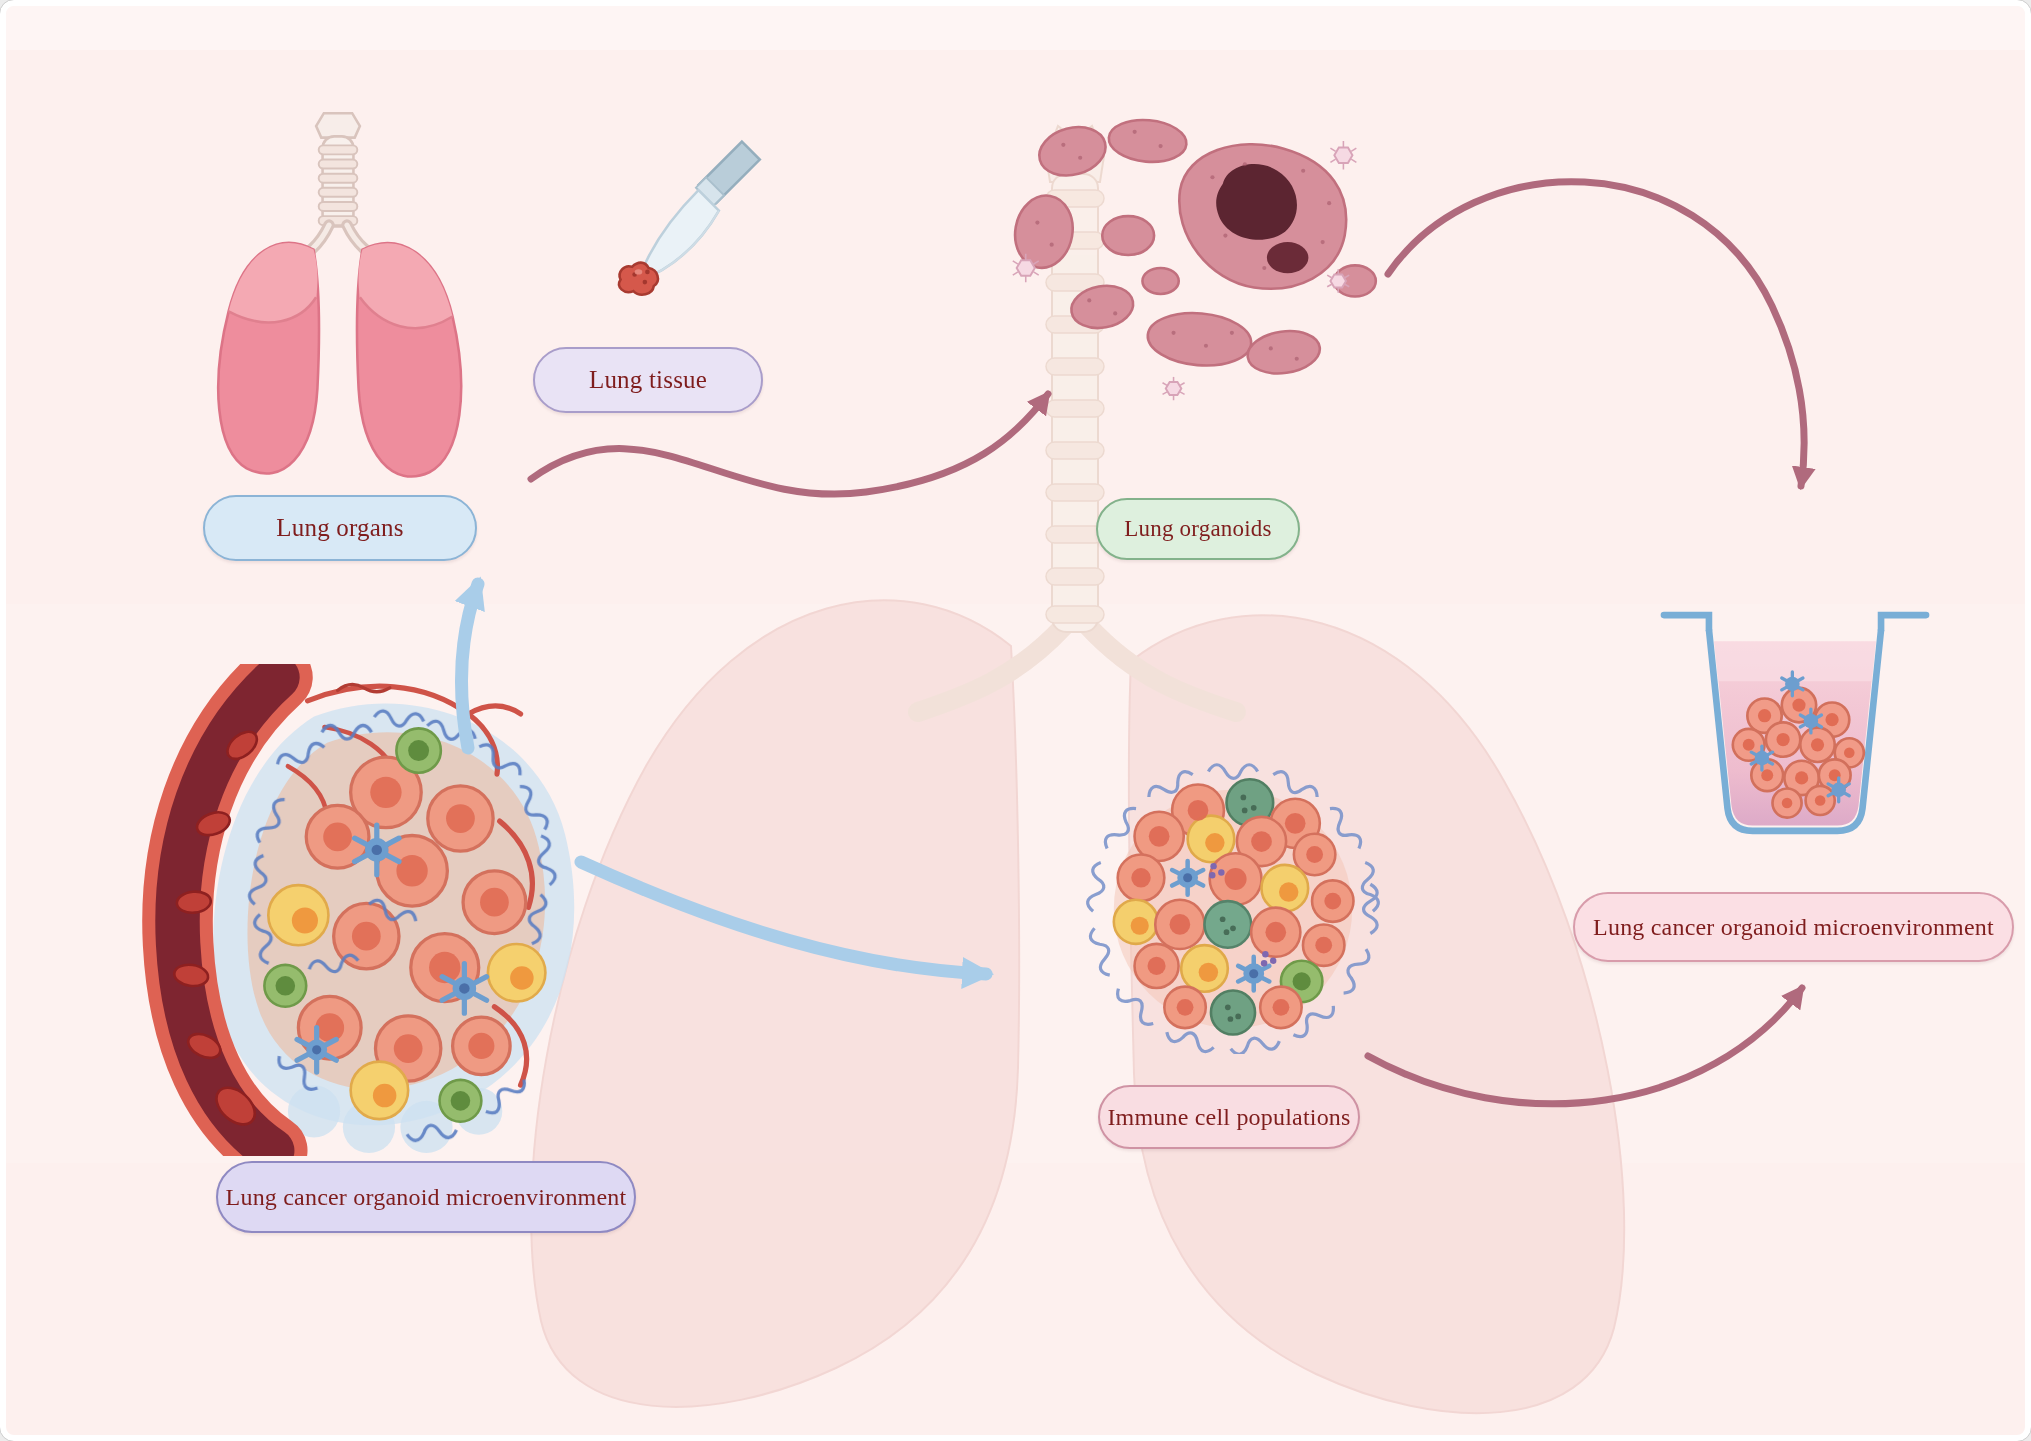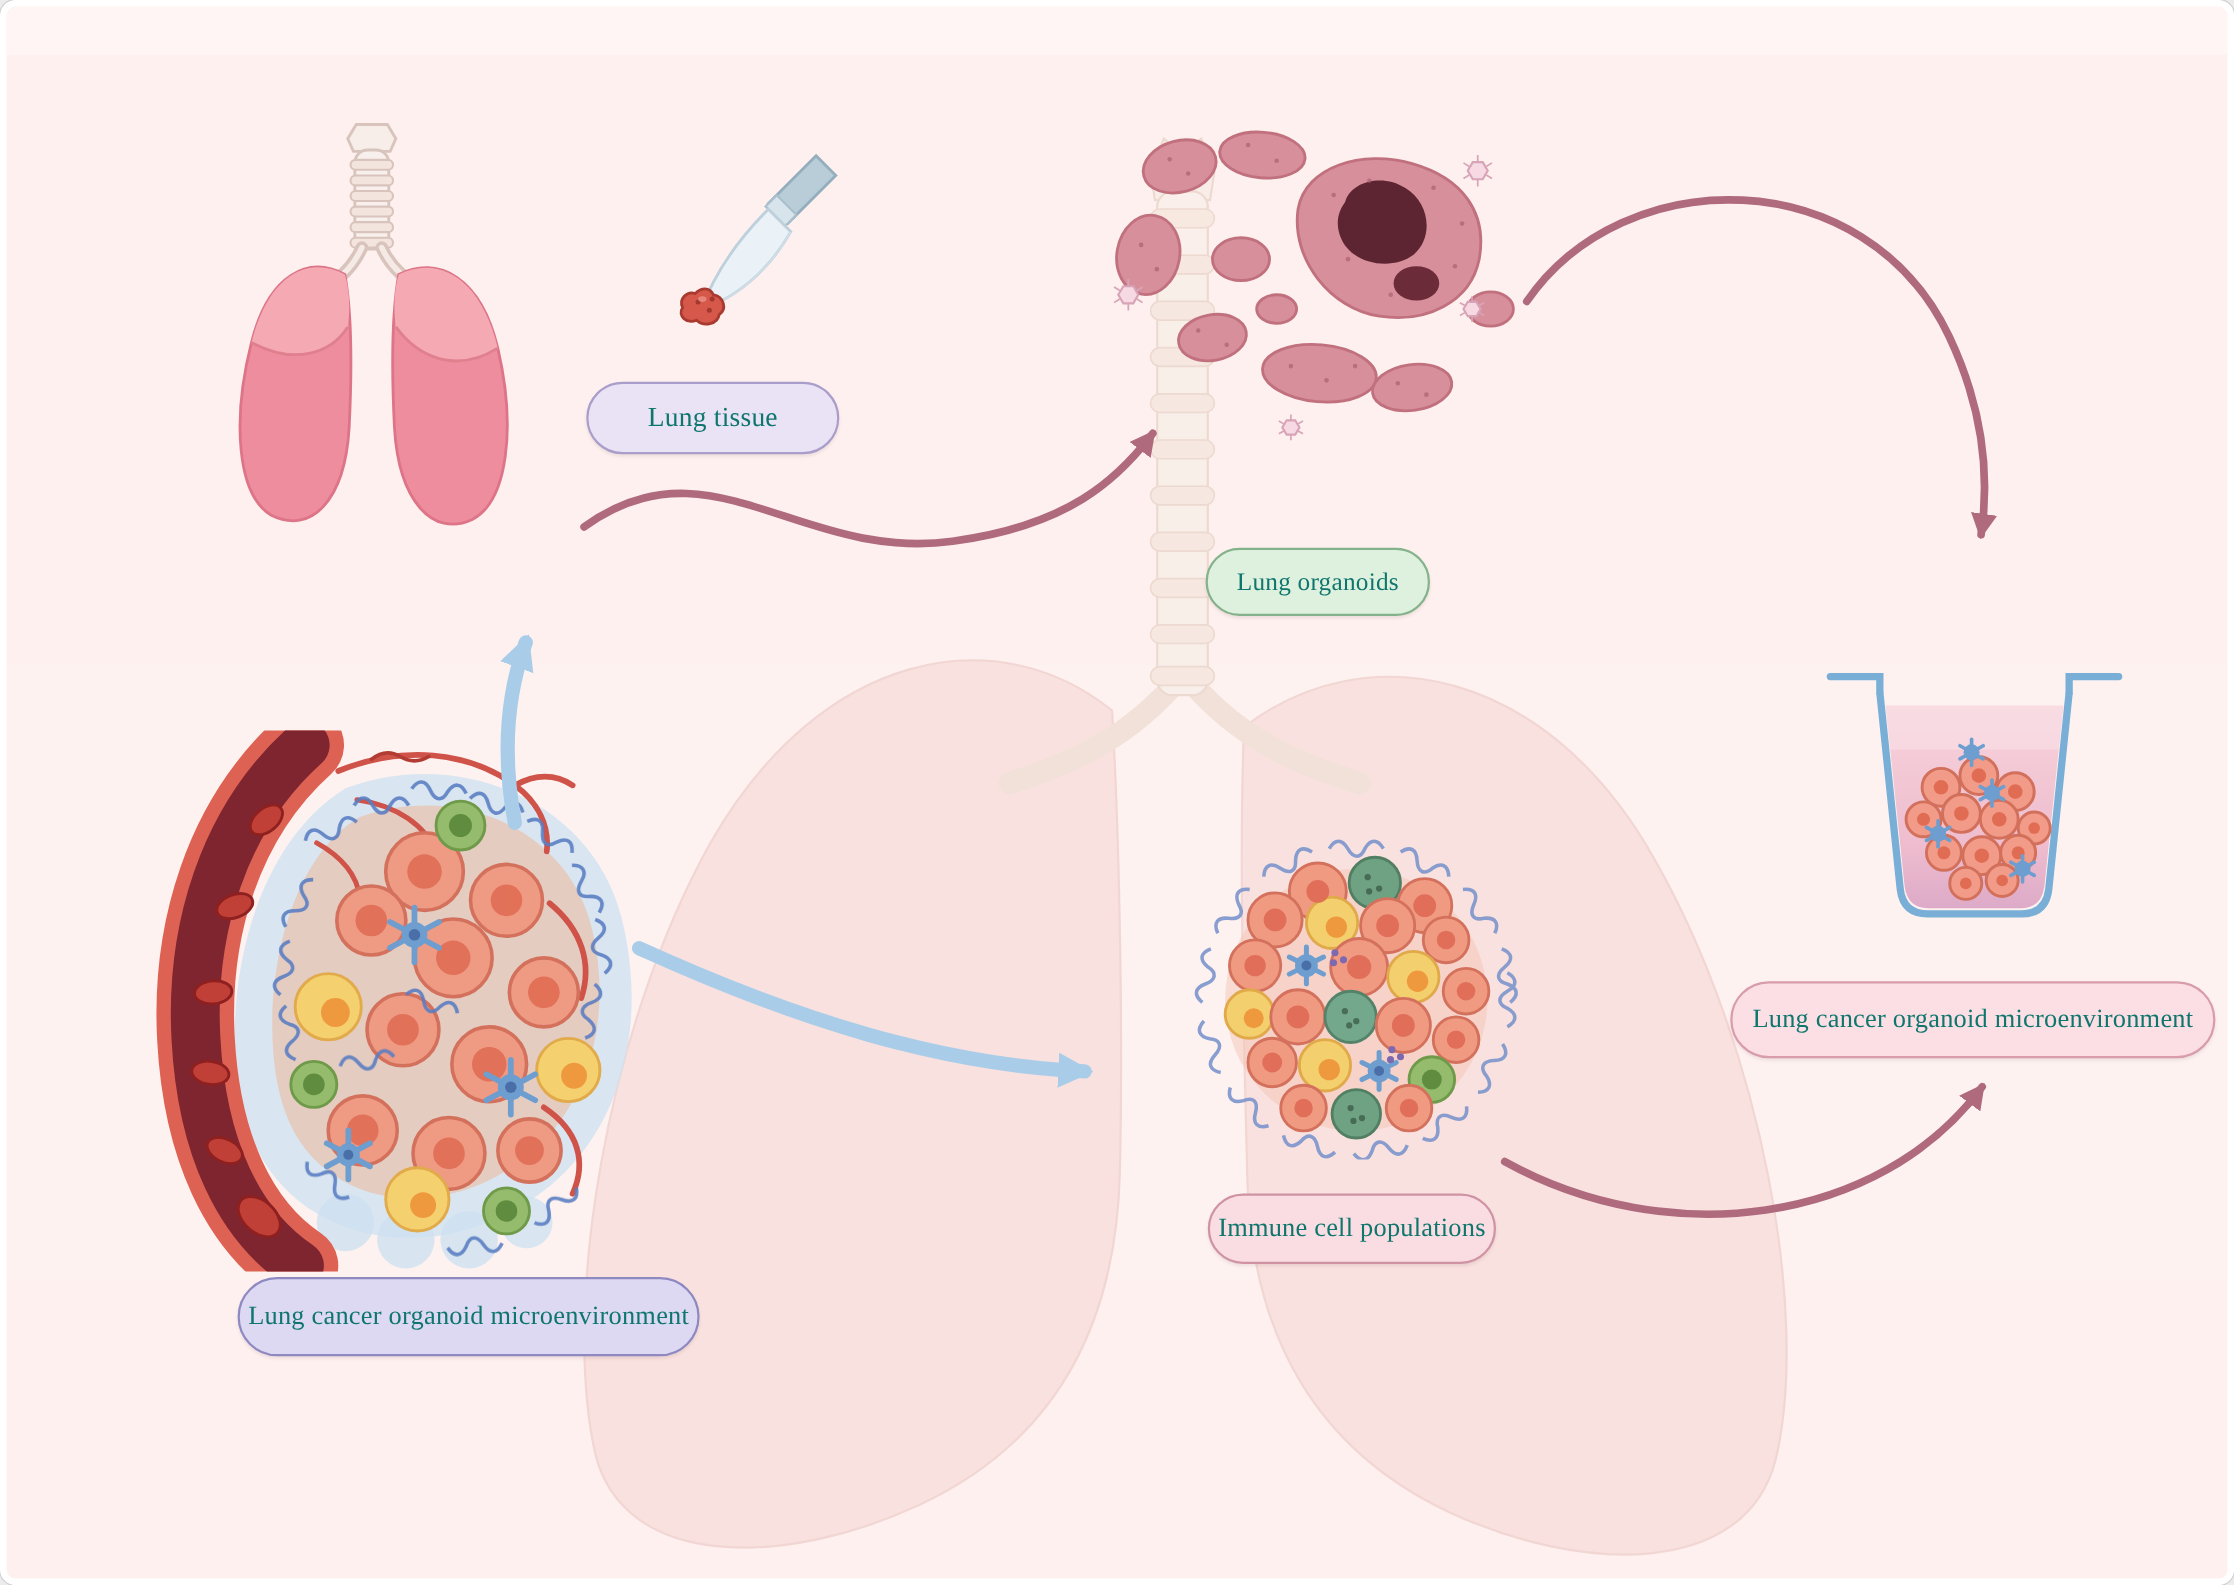--- a/index.html
+++ b/index.html
@@ -8,21 +8,21 @@
     background:#fdf0ee;border:6px solid #ffffff;outline:1px solid #cfcfcf;
     border-radius:14px;overflow:hidden;box-sizing:border-box;
   }
   .band{position:absolute;left:0;right:0;pointer-events:none;}
   #band-top{top:0;height:44px;background:rgba(255,255,255,0.35);}
   #band-mid{top:598px;height:559px;background:rgba(255,255,255,0.16);}
   .layer{position:absolute;left:0;top:0;}
   .illus{position:absolute;}
   .pill{
     position:absolute;display:flex;align-items:center;justify-content:center;
-    border-radius:36px;color:#0f766e;font-size:25px;white-space:nowrap;
+    border-radius:36px;color:#7f1d1d;font-size:25px;white-space:nowrap;
     box-shadow:0 2px 3px rgba(100,50,60,0.10);z-index:6;letter-spacing:0.2px;
   }
   #pill-lung-organs{left:197px;top:489px;width:270px;height:62px;background:#d8e9f6;border:2px solid #8cb4d6;}
   #pill-lung-tissue{left:527px;top:341px;width:226px;height:62px;background:#e9e3f5;border:2px solid #a99dca;}
   #pill-lung-organoids{left:1090px;top:492px;width:200px;height:58px;background:#def0de;border:2px solid #83b28b;font-size:23px;}
   #pill-lco-right{left:1567px;top:886px;width:437px;height:66px;background:#fbdfe4;border:2px solid #d89cab;font-size:24px;}
   #pill-lco-left{left:210px;top:1155px;width:416px;height:68px;background:#ded9f3;border:2px solid #8f89c2;font-size:24px;}
   #pill-immune{left:1092px;top:1079px;width:258px;height:60px;background:#f9dde2;border:2px solid #cf93a4;font-size:24px;}
   .z2{z-index:2}.z3{z-index:3}
 </style>
@@ -500,20 +500,23 @@
         <path d="M0,0 L32,16 L0,32 Z" fill="#a9cde9"></path>
       </marker>
     </defs>
     <path d="M 525,473 C 640,390 720,505 860,486 C 965,472 1010,430 1042,388" stroke="#b06a7d" stroke-width="7" fill="none" stroke-linecap="round" marker-end="url(#mh)"></path>
     <path d="M 1382,268 C 1470,140 1690,140 1766,300 C 1800,372 1802,432 1795,480" stroke="#b06a7d" stroke-width="7" fill="none" stroke-linecap="round" marker-end="url(#mh)"></path>
     <path d="M 462,742 C 450,678 456,622 472,578" stroke="#a9cde9" stroke-width="13" fill="none" stroke-linecap="round" marker-end="url(#bh)"></path>
     <path d="M 575,856 C 720,922 850,962 980,968" stroke="#a9cde9" stroke-width="13" fill="none" stroke-linecap="round" marker-end="url(#bh)"></path>
     <path d="M 1362,1050 C 1510,1132 1702,1108 1796,982" stroke="#b06a7d" stroke-width="7" fill="none" stroke-linecap="round" marker-end="url(#mh)"></path>
   </svg>
 
+  <div class="pill" id="pill-lung-organs">
+    <span>Lung organs</span>
+  </div>
   <div class="pill" id="pill-lung-tissue">
     <span>Lung tissue</span>
   </div>
   <div class="pill" id="pill-lung-organoids">
     <span>Lung organoids</span>
   </div>
   <div class="pill" id="pill-lco-right">
     <span>Lung cancer organoid microenvironment</span>
   </div>
   <div class="pill" id="pill-lco-left">

